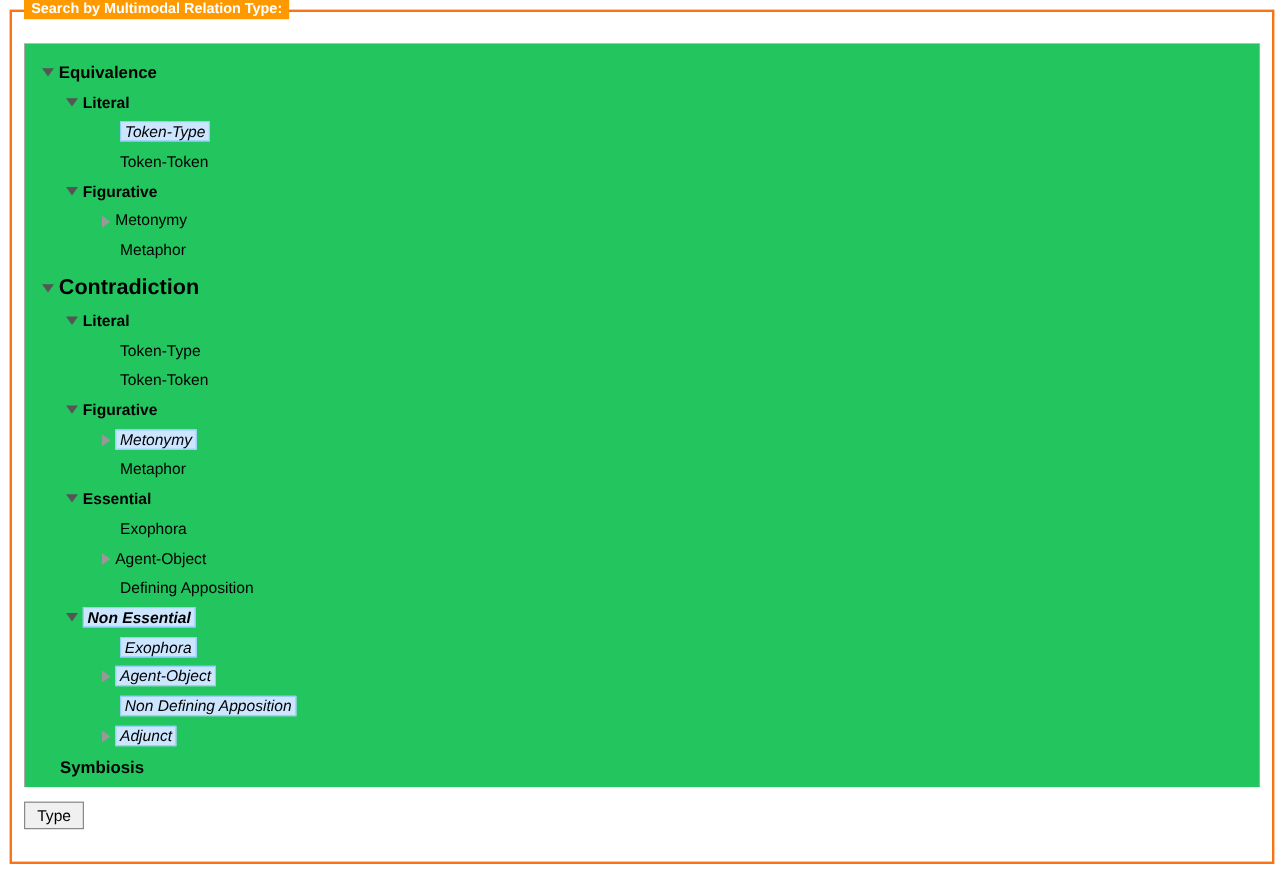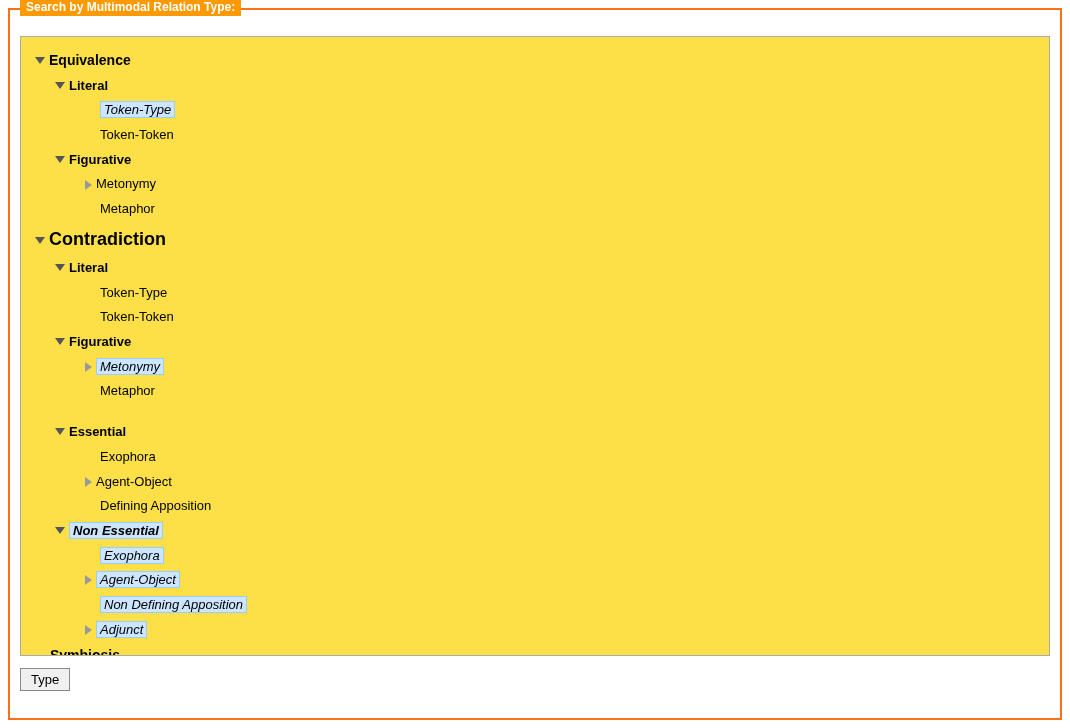--- a/index.html
+++ b/index.html
@@ -27,21 +27,21 @@
       background: #f90;
       color: #fff;
       font-weight: bold;
       font-size: 12px;
       padding: 2px 6px;
       white-space: nowrap;
     }
 
     .tree-panel {
       border: 1px solid #aaa;
-      background: #fde047;
+      background: #22c55e;
       padding: 10px 14px;
       margin-top: 16px;
       min-height: 560px;
       max-height: 620px;
       overflow-y: auto;
     }
 
     .tree-item {
       line-height: 1.8;
       cursor: pointer;
@@ -71,21 +71,21 @@
       <div class="tree-item" style="padding-left: 20px; line-height: 1.9;"><span style="display:inline-block;width:0;height:0;border-left:5px solid transparent;border-right:5px solid transparent;border-top:7px solid #555;vertical-align:middle;margin-right:4px;margin-bottom:2px;"></span><span style="font-weight:bold;font-size:13px;">Figurative</span></div>
       <div class="tree-item" style="padding-left: 50px; line-height: 1.9;"><span style="display:inline-block;width:0;height:0;border-top:5px solid transparent;border-bottom:5px solid transparent;border-left:7px solid #999;vertical-align:middle;margin-right:4px;margin-bottom:1px;"></span><span style="font-size:13px;">Metonymy</span></div>
       <div class="tree-item" style="padding-left: 50px; line-height: 1.9;"><span style="display:inline-block;width:11px;margin-right:4px;"></span><span style="font-size:13px;">Metaphor</span></div>
       <div class="tree-item" style="padding-left: 0px; line-height: 1.9;"><span style="display:inline-block;width:0;height:0;border-left:5px solid transparent;border-right:5px solid transparent;border-top:7px solid #555;vertical-align:middle;margin-right:4px;margin-bottom:2px;"></span><span style="font-weight:bold;font-size:18px;">Contradiction</span></div>
       <div class="tree-item" style="padding-left: 20px; line-height: 1.9;"><span style="display:inline-block;width:0;height:0;border-left:5px solid transparent;border-right:5px solid transparent;border-top:7px solid #555;vertical-align:middle;margin-right:4px;margin-bottom:2px;"></span><span style="font-weight:bold;font-size:13px;">Literal</span></div>
       <div class="tree-item" style="padding-left: 50px; line-height: 1.9;"><span style="display:inline-block;width:11px;margin-right:4px;"></span><span style="font-size:13px;">Token-Type</span></div>
       <div class="tree-item" style="padding-left: 50px; line-height: 1.9;"><span style="display:inline-block;width:11px;margin-right:4px;"></span><span style="font-size:13px;">Token-Token</span></div>
       <div class="tree-item" style="padding-left: 20px; line-height: 1.9;"><span style="display:inline-block;width:0;height:0;border-left:5px solid transparent;border-right:5px solid transparent;border-top:7px solid #555;vertical-align:middle;margin-right:4px;margin-bottom:2px;"></span><span style="font-weight:bold;font-size:13px;">Figurative</span></div>
       <div class="tree-item" style="padding-left: 50px; line-height: 1.9;"><span style="display:inline-block;width:0;height:0;border-top:5px solid transparent;border-bottom:5px solid transparent;border-left:7px solid #999;vertical-align:middle;margin-right:4px;margin-bottom:1px;"></span><span style="font-size:13px;font-style:italic;background:#cce6ff;border:1px solid #99ccff;padding:0 3px;">Metonymy</span></div>
       <div class="tree-item" style="padding-left: 50px; line-height: 1.9;"><span style="display:inline-block;width:11px;margin-right:4px;"></span><span style="font-size:13px;">Metaphor</span></div>
-      <div class="tree-item" style="padding-left: 20px; line-height: 1.9; margin-top: 16px;"><span style="display:inline-block;width:0;height:0;border-left:5px solid transparent;border-right:5px solid transparent;border-top:7px solid #555;vertical-align:middle;margin-right:4px;margin-bottom:2px;"></span><span style="font-weight:bold;font-size:13px;">Essential</span></div>
+      <div class="tree-item" style="padding-left: 20px; line-height: 1.9;"><span style="display:inline-block;width:0;height:0;border-left:5px solid transparent;border-right:5px solid transparent;border-top:7px solid #555;vertical-align:middle;margin-right:4px;margin-bottom:2px;"></span><span style="font-weight:bold;font-size:13px;">Essential</span></div>
       <div class="tree-item" style="padding-left: 50px; line-height: 1.9;"><span style="display:inline-block;width:11px;margin-right:4px;"></span><span style="font-size:13px;">Exophora</span></div>
       <div class="tree-item" style="padding-left: 50px; line-height: 1.9;"><span style="display:inline-block;width:0;height:0;border-top:5px solid transparent;border-bottom:5px solid transparent;border-left:7px solid #999;vertical-align:middle;margin-right:4px;margin-bottom:1px;"></span><span style="font-size:13px;">Agent-Object</span></div>
       <div class="tree-item" style="padding-left: 50px; line-height: 1.9;"><span style="display:inline-block;width:11px;margin-right:4px;"></span><span style="font-size:13px;">Defining Apposition</span></div>
       <div class="tree-item" style="padding-left: 20px; line-height: 1.9;"><span style="display:inline-block;width:0;height:0;border-left:5px solid transparent;border-right:5px solid transparent;border-top:7px solid #555;vertical-align:middle;margin-right:4px;margin-bottom:2px;"></span><span style="font-weight:bold;font-size:13px;font-style:italic;background:#cce6ff;border:1px solid #99ccff;padding:0 3px;">Non Essential</span></div>
       <div class="tree-item" style="padding-left: 50px; line-height: 1.9;"><span style="display:inline-block;width:11px;margin-right:4px;"></span><span style="font-size:13px;font-style:italic;background:#cce6ff;border:1px solid #99ccff;padding:0 3px;">Exophora</span></div>
       <div class="tree-item" style="padding-left: 50px; line-height: 1.9;"><span style="display:inline-block;width:0;height:0;border-top:5px solid transparent;border-bottom:5px solid transparent;border-left:7px solid #999;vertical-align:middle;margin-right:4px;margin-bottom:1px;"></span><span style="font-size:13px;font-style:italic;background:#cce6ff;border:1px solid #99ccff;padding:0 3px;">Agent-Object</span></div>
       <div class="tree-item" style="padding-left: 50px; line-height: 1.9;"><span style="display:inline-block;width:11px;margin-right:4px;"></span><span style="font-size:13px;font-style:italic;background:#cce6ff;border:1px solid #99ccff;padding:0 3px;">Non Defining Apposition</span></div>
       <div class="tree-item" style="padding-left: 50px; line-height: 1.9;"><span style="display:inline-block;width:0;height:0;border-top:5px solid transparent;border-bottom:5px solid transparent;border-left:7px solid #999;vertical-align:middle;margin-right:4px;margin-bottom:1px;"></span><span style="font-size:13px;font-style:italic;background:#cce6ff;border:1px solid #99ccff;padding:0 3px;">Adjunct</span></div>
       <div class="tree-item" style="padding-left: 0px; line-height: 1.9;"><span style="display:inline-block;width:11px;margin-right:4px;"></span><span style="font-weight:bold;font-size:14px;">Symbiosis</span></div>
     </div>

